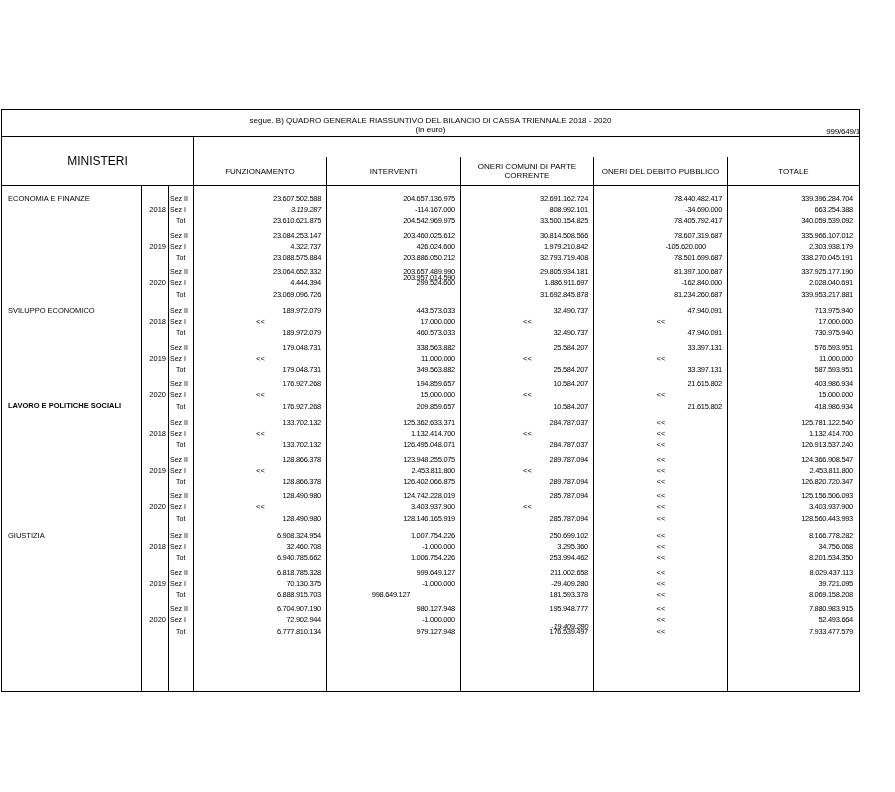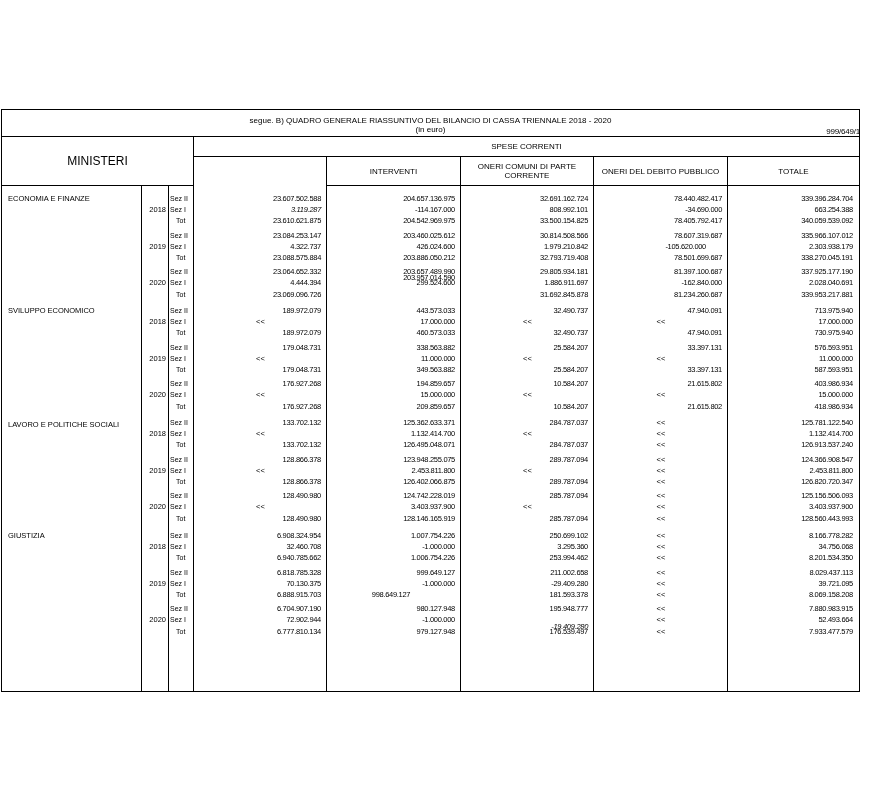--- a/index.html
+++ b/index.html
@@ -34,21 +34,21 @@
 <body>
 
 <div class="code">999/649/1</div>
 
 <div class="frame" id="frame">
   <div class="title">
     <div class="l1">segue. B) QUADRO GENERALE RIASSUNTIVO DEL BILANCIO DI CASSA TRIENNALE 2018 - 2020</div>
     <div class="l2">(in euro)</div>
   </div>
   <div class="hdr-min">MINISTERI</div>
-  <div class="hdr-spese">SPESE CORRENTI</div>
+  <div class="hdr-col" style="left:192px;width:133px;">FUNZIONAMENTO</div>
   <div class="hdr-col" style="left:325px;width:134px;">INTERVENTI</div>
   <div class="hdr-col" style="left:459px;width:133px;">ONERI COMUNI DI PARTE CORRENTE</div>
   <div class="hdr-col" style="left:592px;width:134px;">ONERI DEL DEBITO PUBBLICO</div>
   <div class="hdr-col" style="left:726px;width:131px;border-right:none;">TOTALE</div>
 
   <div class="vline" style="left:139px;top:76px;bottom:0;"></div>
   <div class="vline" style="left:166px;top:76px;bottom:0;"></div>
   <div class="vline" style="left:191px;top:26px;bottom:0;"></div>
   <div class="vline" style="left:324px;top:47px;bottom:0;"></div>
   <div class="vline" style="left:458px;top:47px;bottom:0;"></div>
@@ -201,21 +201,21 @@
         <div class="cell num" style="top: 279.4px; left: 726px; width: 125px;">15.000.000</div>
       </div>
       <div>
         <div class="cell sez" style="left: 174px; top: 290.6px;">Tot</div>
         <div class="cell num" style="top: 290.6px; left: 192px; width: 127px;">176.927.268</div>
         <div class="cell num" style="top: 290.6px; left: 325px; width: 128px;">209.859.657</div>
         <div class="cell num" style="top: 290.6px; left: 459px; width: 127px;">10.584.207</div>
         <div class="cell num" style="top: 290.6px; left: 592px; width: 128px;">21.615.802</div>
         <div class="cell num" style="top: 290.6px; left: 726px; width: 125px;">418.986.934</div>
       </div>
-      <div class="cell ministry" style="top: 309px;">LAVORO E POLITICHE SOCIALI</div>
+      <div class="cell ministry" style="top: 290px; font-weight: bold;">LAVORO E POLITICHE SOCIALI</div>
       <div class="cell year" style="left: 140px; width: 24px; top: 318.2px;">2018</div>
       <div>
         <div class="cell sez" style="left: 168px; top: 307px;">Sez II</div>
         <div class="cell num" style="top: 307px; left: 192px; width: 127px;">133.702.132</div>
         <div class="cell num" style="top: 307px; left: 325px; width: 128px;">125.362.633.371</div>
         <div class="cell num" style="top: 307px; left: 459px; width: 127px;">284.787.037</div>
         <div class="cell ctr" style="top: 307px; left: 592px; width: 134px;">&lt;&lt;</div>
         <div class="cell num" style="top: 307px; left: 726px; width: 125px;">125.781.122.540</div>
       </div>
       <div>

